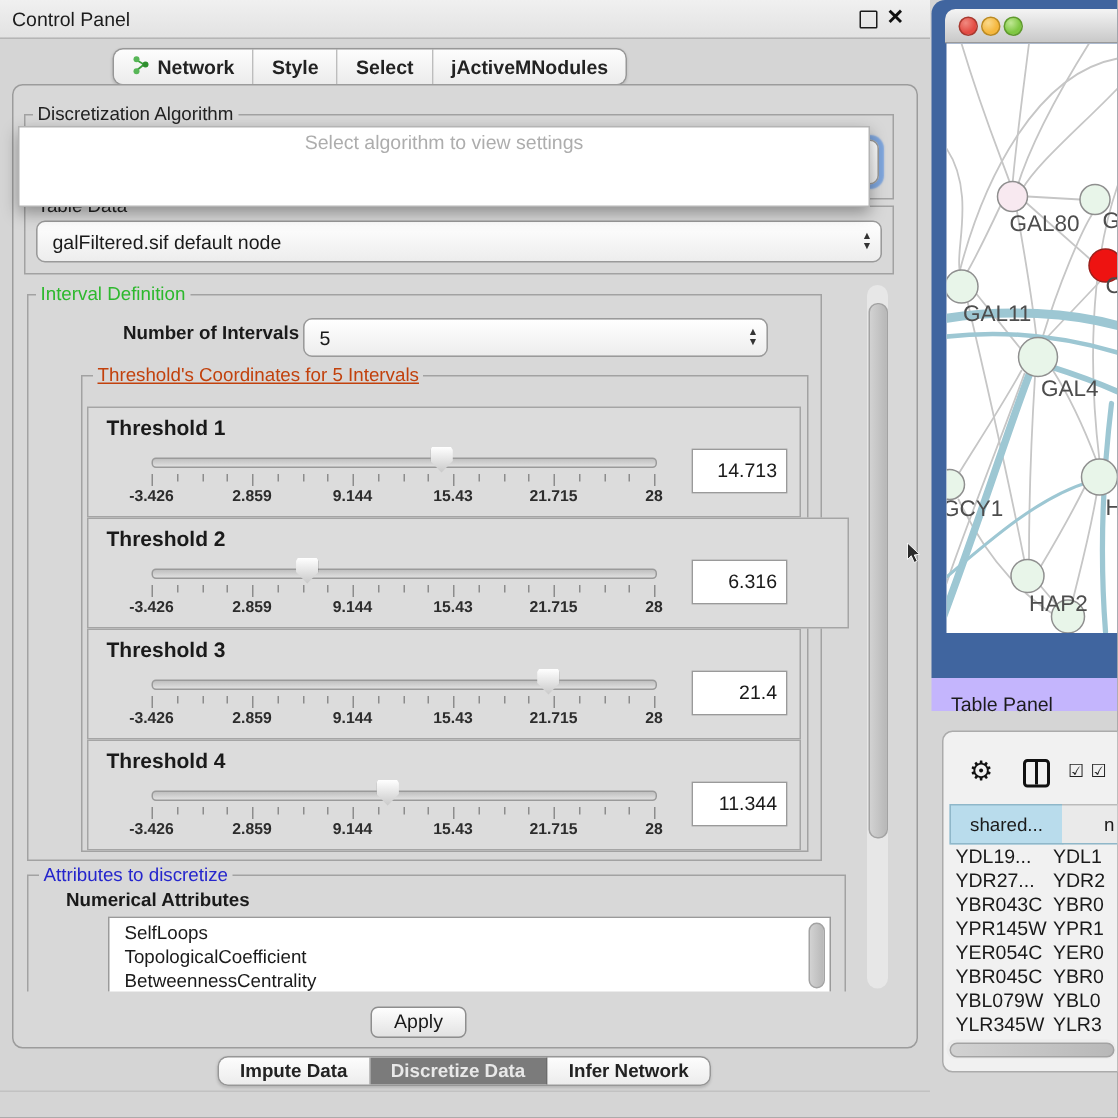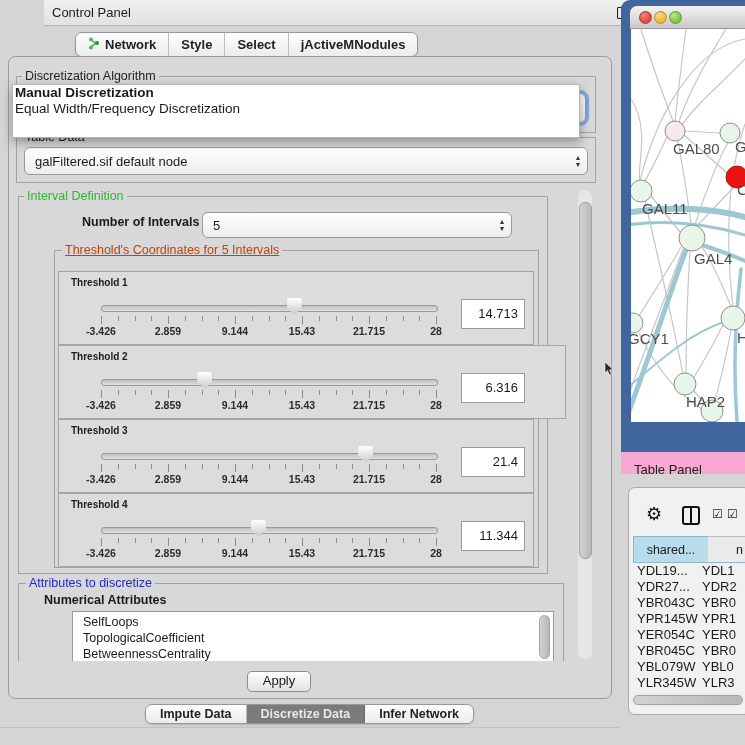--- a/index.html
+++ b/index.html
@@ -1,21 +1,21 @@
 <!DOCTYPE html>
 <html><head>
 <meta charset="utf-8">
 <style>
   html,body{margin:0;padding:0;background:#888;}
   #screen{position:relative;width:745px;height:745px;background:#d5d5d5;overflow:hidden;
           font-family:"Liberation Sans",sans-serif;color:#1a1a1a;}
   .abs{position:absolute;}
   
   #titlebar{left:0;top:0;width:620px;height:25px;background:linear-gradient(#f0f0f0,#e2e2e2);
-            border-bottom:1px solid #b5b5b5;margin-left:44px;}
+            border-bottom:1px solid #b5b5b5;}
   #titlebar .title{position:absolute;left:8px;top:5px;font-size:13px;color:#1c1c1c;}
   #float-icon{position:absolute;left:573px;top:7px;width:10px;height:10px;border:1.5px solid #1c1c1c;border-radius:1px;}
   #close-icon{position:absolute;left:591px;top:3px;font-size:14px;font-weight:bold;color:#111;}
   .tabrow{display:flex;border:1px solid #979797;border-radius:7px;overflow:hidden;
           box-shadow:0 1px 2px rgba(0,0,0,.15);}
   .tab{display:flex;align-items:center;justify-content:center;gap:5px;padding:0 12px;
        font-size:13px;font-weight:600;color:#222;background:linear-gradient(#fdfdfd,#ececec);
        border-right:1px solid #bdbdbd;white-space:nowrap;cursor:default;}
   .tab:last-child{border-right:none;}
   .tab.sel{background:#7b7b7b;color:#e8e8e8;border-right-color:#6c6c6c;}
@@ -36,21 +36,21 @@
               box-shadow:0 0 1px 3px rgba(96,148,222,.75);}
   
   #popup{left:12px;top:84px;width:566px;height:52px;background:#fff;border:1px solid #b4b4b4;
          box-shadow:0 4px 10px rgba(0,0,0,.35);z-index:60;}
   #popup .prompt{height:16px;text-align:center;font-size:13px;color:#adadad;padding-top:2px;}
   #popup .opt{height:16px;font-size:13.5px;padding-left:2px;white-space:nowrap;}
   #popup .opt.bold{font-weight:bold;}
   
   #viewport{left:14px;top:186px;width:561px;height:475px;overflow:hidden;}
   .thr-box{position:absolute;left:44px;width:474px;height:72px;border:1px solid #a5a5a5;background:#dcdcdc;}
-  .thr-label{position:absolute;left:12px;top:5px;font-size:10px;font-weight:bold;}
+  .thr-label{position:absolute;left:12px;top:5px;font-size:14px;font-weight:bold;}
   .thr-track{position:absolute;left:42px;top:33px;width:335px;height:5px;border:1px solid #9a9a9a;
              border-radius:3px;background:linear-gradient(#c0c0c0,#e0e0e0);}
   .thr-thumb{position:absolute;top:26px;width:15px;height:17px;
              background:linear-gradient(#ffffff,#c9c9c9);
              clip-path:polygon(8% 0,92% 0,100% 12%,100% 55%,50% 100%,0 55%,0 12%);
              filter:drop-shadow(0 0 1px rgba(0,0,0,.6));}
   .tick{position:absolute;width:1px;background:#8c8c8c;}
   .tick-lab{position:absolute;transform:translateX(-50%);font-size:10.5px;font-weight:600;color:#2c2c2c;top:53px;white-space:nowrap;}
   .thr-value{position:absolute;left:402px;top:27px;width:56px;height:28px;background:#fff;
              border:1px solid #9a9a9a;font-size:13px;text-align:right;line-height:28px;padding-right:6px;}
@@ -62,21 +62,21 @@
             background:linear-gradient(90deg,#d2d2d2,#b8b8b8);}
   
   #apply-btn{left:247px;top:671px;width:62px;height:19px;border:1px solid #8e8e8e;border-radius:5px;
              background:linear-gradient(#fefefe,#e2e2e2);font-size:13px;text-align:center;line-height:18px;}
   
   #net-frame{left:621px;top:0;width:124px;height:452px;background:#40659f;border-radius:9px 0 0 0;}
   #mac-bar{left:630px;top:6px;width:115px;height:22px;background:linear-gradient(#f4f4f4,#c9c9c9);
            border-bottom:1px solid #9a9a9a;border-radius:7px 0 0 0;}
   .light{position:absolute;top:5px;width:11px;height:11px;border-radius:50%;}
   #net-canvas{left:631px;top:29px;width:114px;height:393px;background:#fff;overflow:hidden;}
-  #table-panel-title{left:621px;top:452px;width:124px;height:22px;background:#f9a8d4;}
+  #table-panel-title{left:621px;top:452px;width:124px;height:22px;background:#c4b5fd;}
   #table-panel-title span{position:absolute;left:13px;top:10px;font-size:13px;color:#1c1c1c;}
   #table-card{left:628px;top:487px;width:121px;height:226px;background:#f1f1f1;
               border:1px solid #ababab;border-radius:7px;}
   #gear-icon{left:646px;top:503px;font-size:18px;color:#111;}
   #cols-icon{left:682px;top:506px;width:14px;height:15px;border:2px solid #111;border-radius:3px;}
   #cols-icon::after{content:"";position:absolute;left:6px;top:0;width:2px;height:15px;background:#111;}
   .chk-icon{position:absolute;top:507px;font-size:12px;color:#222;}
   .hdr-cell{position:absolute;top:536px;height:25px;font-size:12.5px;display:flex;align-items:center;}
   #hdr-shared{left:633px;width:74px;background:#b9dcec;border:1px solid #8fb7c9;justify-content:center;}
   #hdr-name{left:708px;width:40px;background:#eaeaea;border-top:1px solid #bbb;border-bottom:1px solid #8fb7c9;
@@ -132,24 +132,21 @@
     </div>
 
     <div class="group" style="left:16px;top:137px;width:578px;height:44px;"></div>
     <div class="group-label" style="left:22px;top:130px;color:#222;">Table Data</div>
     <div class="combo" style="left:24px;top:147px;width:562px;height:26px;">
       <span class="val">galFiltered.sif default node</span>
       <span class="spin">▲<br>▼</span>
     </div>
 
     <div id="popup" class="abs">
-      <div id="popup-opts">
-          <div class="opt bold">Manual Discretization</div>
-          <div class="opt">Equal Width/Frequency Discretization</div>
-        </div>
+      <div class="prompt">Select algorithm to view settings</div>
     </div>
 
     <div id="viewport" class="abs">
       <div class="group" style="left:4px;top:10px;width:528px;height:376px;"></div>
       <div class="group-label" style="left:10px;top:3px;color:#2db82d;">Interval Definition</div>
 
       <div class="abs" style="left:68px;top:29px;font-size:12.5px;font-weight:bold;">Number of Intervals</div>
       <div class="combo" style="left:188px;top:26px;width:308px;height:24px;">
         <span class="val">5</span>
         <span class="spin">▲<br>▼</span>

